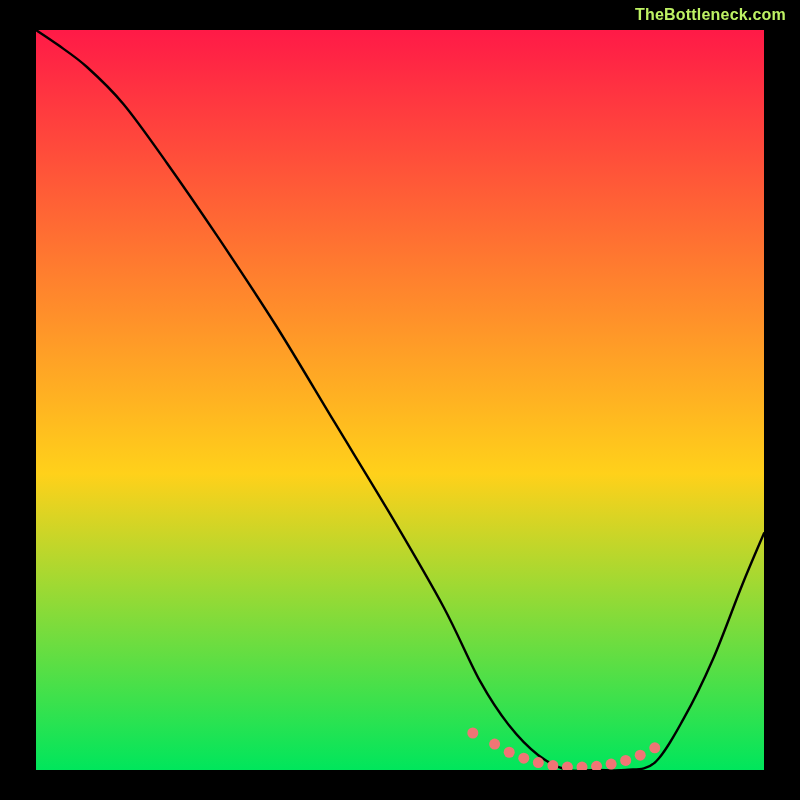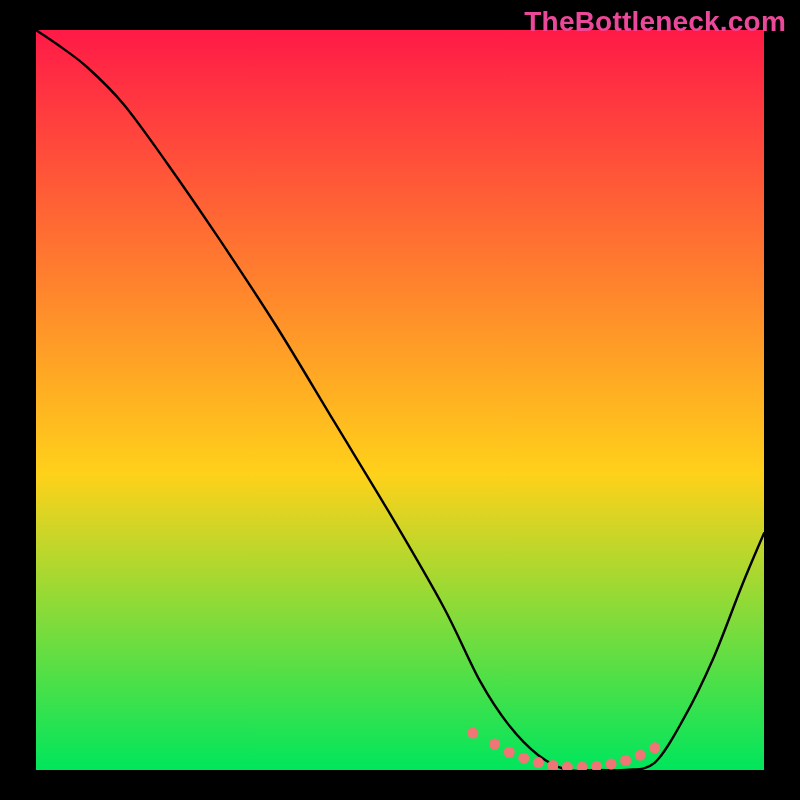--- a/index.html
+++ b/index.html
@@ -13,22 +13,22 @@
   }
   .chart-container {
     position: relative;
     width: 800px;
     height: 800px;
   }
   .watermark {
     position: absolute;
     top: 6px;
     right: 14px;
-    color: #ec4899;
-    font-size: 28px;
+    color: #bef264;
+    font-size: 16px;
     font-weight: bold;
     z-index: 5;
     letter-spacing: 0.2px;
   }
   .plot-area {
     position: absolute;
     left: 36px;
     top: 30px;
     width: 728px;
     height: 740px;

